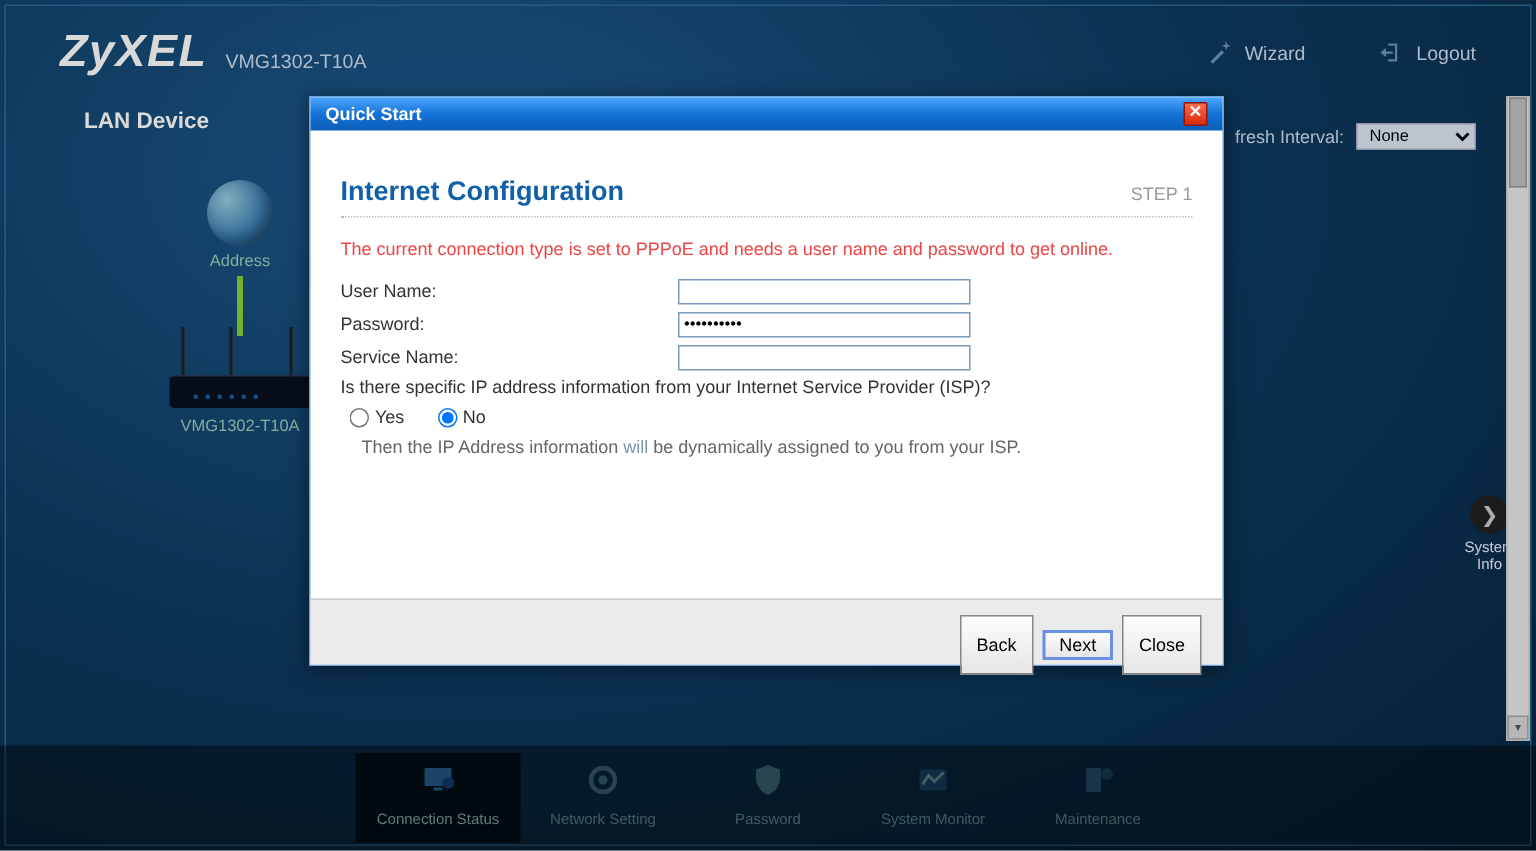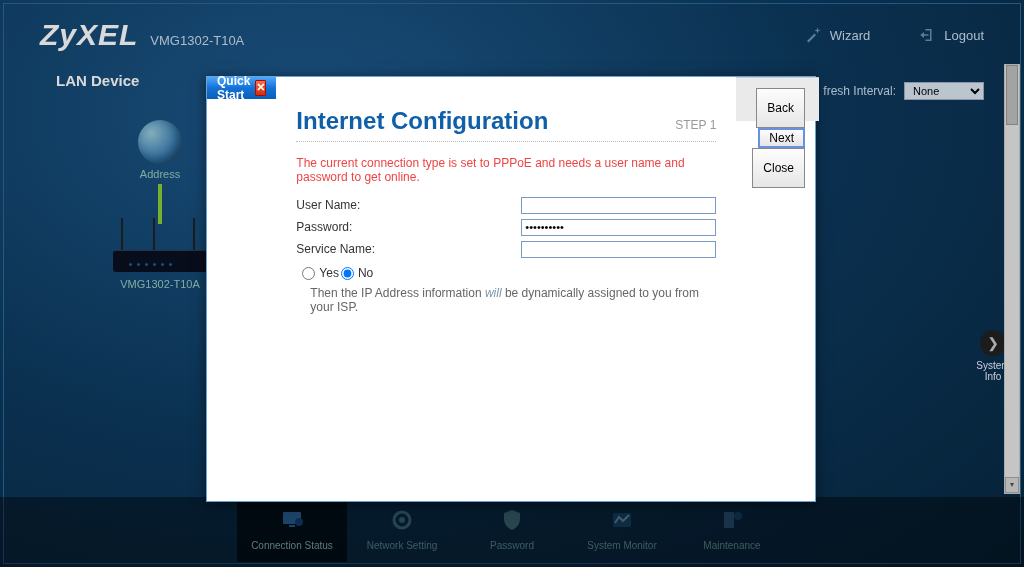--- a/index.html
+++ b/index.html
@@ -43,37 +43,37 @@
   .sb-down{bottom:0;}
 
   .bottomnav { position:absolute; left:0; right:0; bottom:0; height:70px; background:rgba(0,0,0,.4); display:flex; align-items:center; justify-content:center; gap:0; }
   .navitem { width:110px; height:60px; text-align:center; color:#adc; font-size:10px; cursor:pointer; padding-top:6px; opacity:.4; }
   .navitem.active { background:#000; opacity:.6; }
   .navicon { width:28px; height:24px; margin:0 auto 6px; opacity:.9; }
 
   .dimmer { position:absolute; inset:0; background:rgba(0,0,0,.15); }
 
   
-  .modal { position:absolute; top:76px; left:206px; width:610px; height:426px; background:#fff; box-shadow:0 2px 12px rgba(0,0,0,.5); border:1px solid #6aa3d8; display:flex; flex-direction:row; }
+  .modal { position:absolute; top:64px; left:206px; width:610px; height:380px; background:#fff; box-shadow:0 2px 12px rgba(0,0,0,.5); border:1px solid #6aa3d8; display:flex; flex-direction:column; }
   .modal-header { height:22px; background:linear-gradient(#4ea8ff,#1372d6 50%,#0b5eb8); color:#fff; font-size:12px; font-weight:bold; padding:3px 10px; display:flex; align-items:center; justify-content:space-between; }
   .close-btn { width:16px; height:16px; background:linear-gradient(#ff6b4a,#d82b0a); border:1px solid #a01000; color:#fff; font-size:11px; line-height:13px; text-align:center; cursor:pointer; border-radius:1px; }
   .modal-body { flex:1; padding:30px 20px 10px 20px; font-size:12px; color:#333; }
   .section-headline { display:flex; justify-content:space-between; align-items:baseline; }
-  .section-title { color:#1060a8; font-size:24px; font-weight:bold; }
+  .section-title { color:#1060a8; font-size:18px; font-weight:bold; }
   .step { color:#999; font-size:12px; }
   .dotted { border-bottom:1px dotted #bbb; margin:6px 0 14px; }
   .intro { color:#ef4444; margin-bottom:10px; }
   .form-row { display:flex; align-items:center; height:22px; }
   .form-label { width:225px; color:#333; }
   .form-input { width:195px; height:17px; border:1px solid #7a9ac0; font-size:11px; padding:0 3px; }
   .question { margin-top:2px; color:#333; }
-  .radios { margin:6px 0 6px 6px; display:flex; gap:2px; align-items:flex-start; }
+  .radios { margin:6px 0 6px 6px; display:flex; gap:22px; align-items:flex-start; }
   .radios label { display:flex; align-items:center; gap:4px; font-size:12px; }
   .hint { margin-left:14px; color:#666; font-size:12px; }
-  .hint .will { color:#7a95b0;font-style:italic; }
+  .hint .will { color:#7a95b0; }
   .modal-footer { height:44px; background:#eaeaea; border-top:1px solid #ccc; padding:10px 14px; text-align:right; }
   .mbtn { background:linear-gradient(#fdfdfd,#e6e6e6); border:1px solid #888; font-size:12px; padding:12px 10px; margin-left:2px; cursor:pointer; }
   .mbtn.primary { border:2px solid #6a8fe0; padding:1px 9px; }
 </style>
 </head>
 <body>
 
 <div class="frame-border"></div>
 
 <div class="topbar">
@@ -194,20 +194,21 @@
       <input class="form-input" type="text" style="">
     </div>
     <div class="form-row">
       <div class="form-label">Password:</div>
       <input class="form-input" type="text" value="••••••••••" style="">
     </div>
     <div class="form-row">
       <div class="form-label">Service Name:</div>
       <input class="form-input" type="text" style="">
     </div>
+    <div class="question">Is there specific IP address information from your Internet Service Provider (ISP)?</div>
     <div class="radios">
       <label>
           <input type="radio" name="isp" style=""> 
           <span>Yes</span>
         </label>
       <label>
           <input type="radio" name="isp" checked="" style=""> 
           <span>No</span>
         </label>
     </div>

